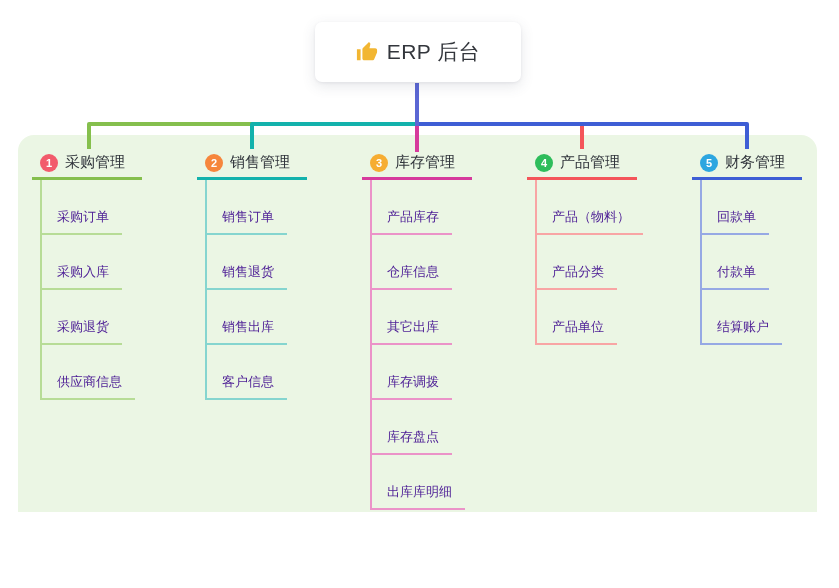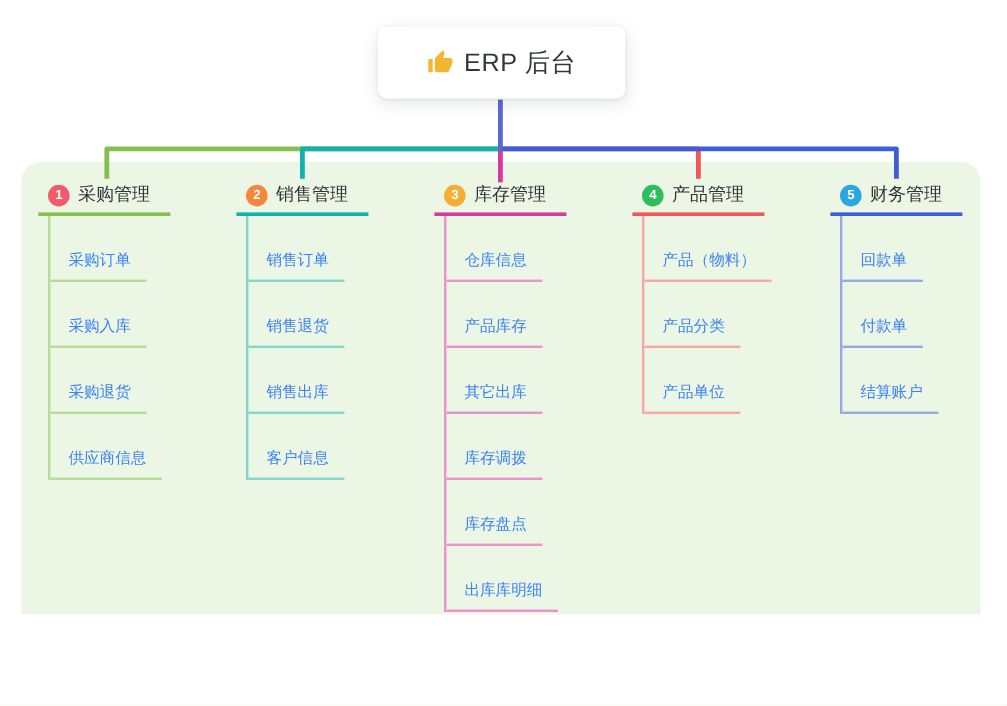--- a/index.html
+++ b/index.html
@@ -30,21 +30,21 @@
   .branch-label{font-size:15px;font-weight:400;color:#2f333a;white-space:nowrap;}
   .badge{
     width:18px;height:18px;border-radius:50%;flex:0 0 auto;
     display:flex;align-items:center;justify-content:center;
     font-size:11px;font-weight:600;color:#ffffff;
   }
   .children{margin-left:8px;border-left:2px solid #ccc;}
   .child{height:55px;position:relative;}
   .child-label{
     position:absolute;left:0;bottom:0;white-space:nowrap;
-    font-size:13px;color:#3b82f6;
+    font-size:13px;color:#4c1d95;
     padding:0 13px 7px 15px;border-bottom:2px solid #ccc;cursor:pointer;text-align:center;
   }
   
   .t1{border-bottom-color:#85bf4d;} .c1{border-left-color:#b7dc96;} .c1 .child-label{border-bottom-color:#b7dc96;} .g1{background:#f25b6c;}
   .t2{border-bottom-color:#13b2ac;} .c2{border-left-color:#85d5cf;} .c2 .child-label{border-bottom-color:#85d5cf;font-family:Liberation Mono, monospace;} .g2{background:#f6863c;}
   .t3{border-bottom-color:#d63a9c;} .c3{border-left-color:#eb93c8;} .c3 .child-label{border-bottom-color:#eb93c8;} .g3{background:#f6ad32;}
   .t4{border-bottom-color:#f4555a;} .c4{border-left-color:#f8a5a4;} .c4 .child-label{border-bottom-color:#f8a5a4;} .g4{background:#2ebd5b;}
   .t5{border-bottom-color:#3e5ed5;} .c5{border-left-color:#96a9e4;} .c5 .child-label{border-bottom-color:#96a9e4;} .g5{background:#2ca6e0;}
 </style>
 </head>
@@ -112,24 +112,24 @@
     </div>
   </div>
 
   <div class="branch b3">
     <div class="branch-title t3">
       <span class="badge g3">3</span>
       <span class="branch-label">库存管理</span>
     </div>
     <div class="children c3">
       <div class="child">
-          <span class="child-label">仓库信息</span>
+          <span class="child-label">产品库存</span>
         </div>
       <div class="child">
-          <span class="child-label">产品库存</span>
+          <span class="child-label">仓库信息</span>
         </div>
       <div class="child">
           <span class="child-label">其它出库</span>
         </div>
       <div class="child">
           <span class="child-label">库存调拨</span>
         </div>
       <div class="child">
           <span class="child-label">库存盘点</span>
         </div>

